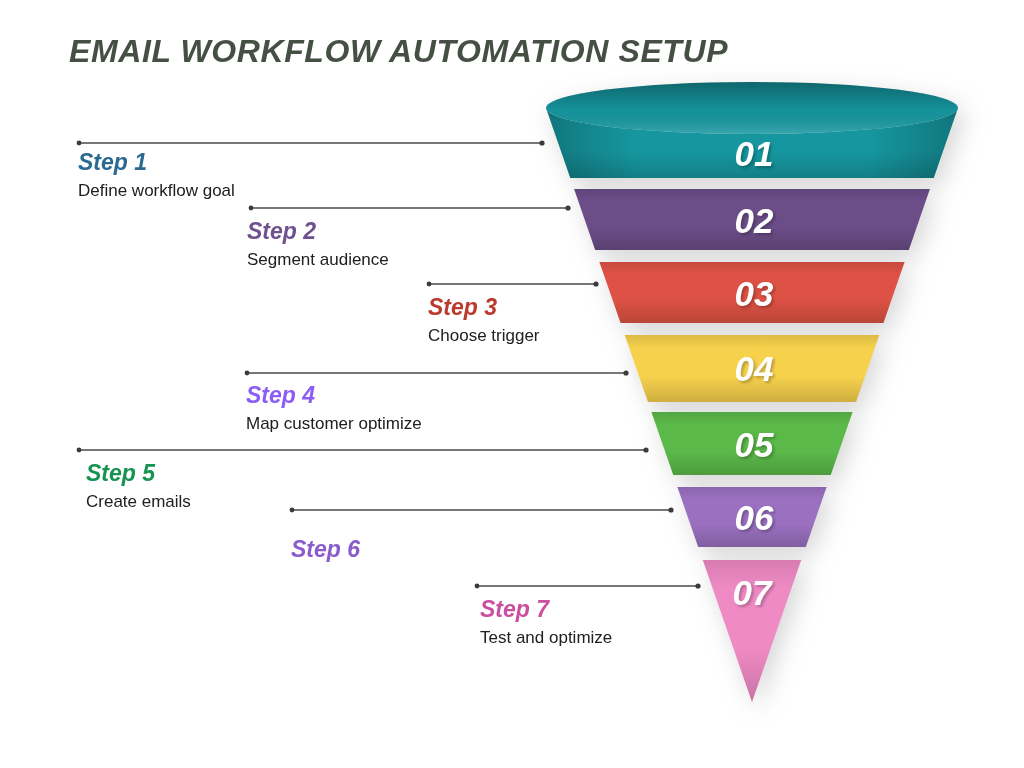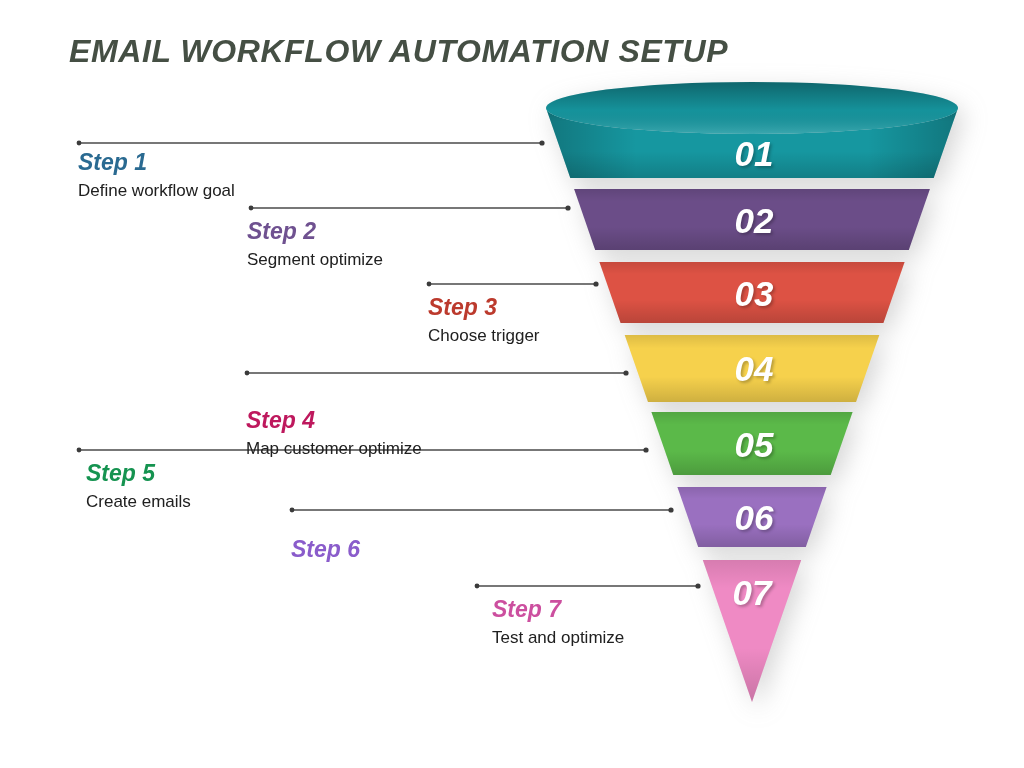--- a/index.html
+++ b/index.html
@@ -29,21 +29,21 @@
   .step-desc{
     font-size:17px;color:#202020;margin-top:7px;line-height:1.1;
   }
   
   .s1{left:78px;top:150px;}
   .s2{left:239px;top:219px;margin-left:8px;}
   .s3{left:428px;top:295px;}
   .s4{left:246px;top:383px;}
   .s5{left:78px;top:461px;margin-left:8px;}
   .s6{left:291px;top:519px;margin-top:18px;}
-  .s7{left:492px;top:597px;}
+  .s7{left:480px;top:597px;}
 </style>
 </head>
 <body>
 
 <div class="canvas">
 
   <div class="title" style="color: rgb(69, 79, 68);">EMAIL WORKFLOW AUTOMATION SETUP</div>
 
   <svg class="diagram-svg" width="1024" height="768" viewBox="0 0 1024 768">
     <defs>
@@ -153,28 +153,28 @@
       </g>
     </g>
   </svg>
 
   <div class="step s1">
     <div class="step-heading" style="color: rgb(42, 106, 145);">Step 1</div>
     <div class="step-desc">Define workflow goal</div>
   </div>
   <div class="step s2">
     <div class="step-heading" style="color: rgb(111, 81, 144);">Step 2</div>
-    <div class="step-desc">Segment optimize</div>
+    <div class="step-desc">Segment audience</div>
   </div>
   <div class="step s3">
     <div class="step-heading" style="color: rgb(188, 58, 45);">Step 3</div>
     <div class="step-desc">Choose trigger</div>
   </div>
   <div class="step s4">
-    <div class="step-heading" style="color: #be185d; margin-top: 25px;">Step 4</div>
+    <div class="step-heading" style="color: #8b5cf6;">Step 4</div>
     <div class="step-desc">Map customer optimize</div>
   </div>
   <div class="step s5">
     <div class="step-heading" style="color: rgb(21, 147, 80);">Step 5</div>
     <div class="step-desc">Create emails</div>
   </div>
   <div class="step s6">
     <div class="step-heading" style="color: rgb(138, 92, 203);">Step 6</div>
   </div>
   <div class="step s7">

